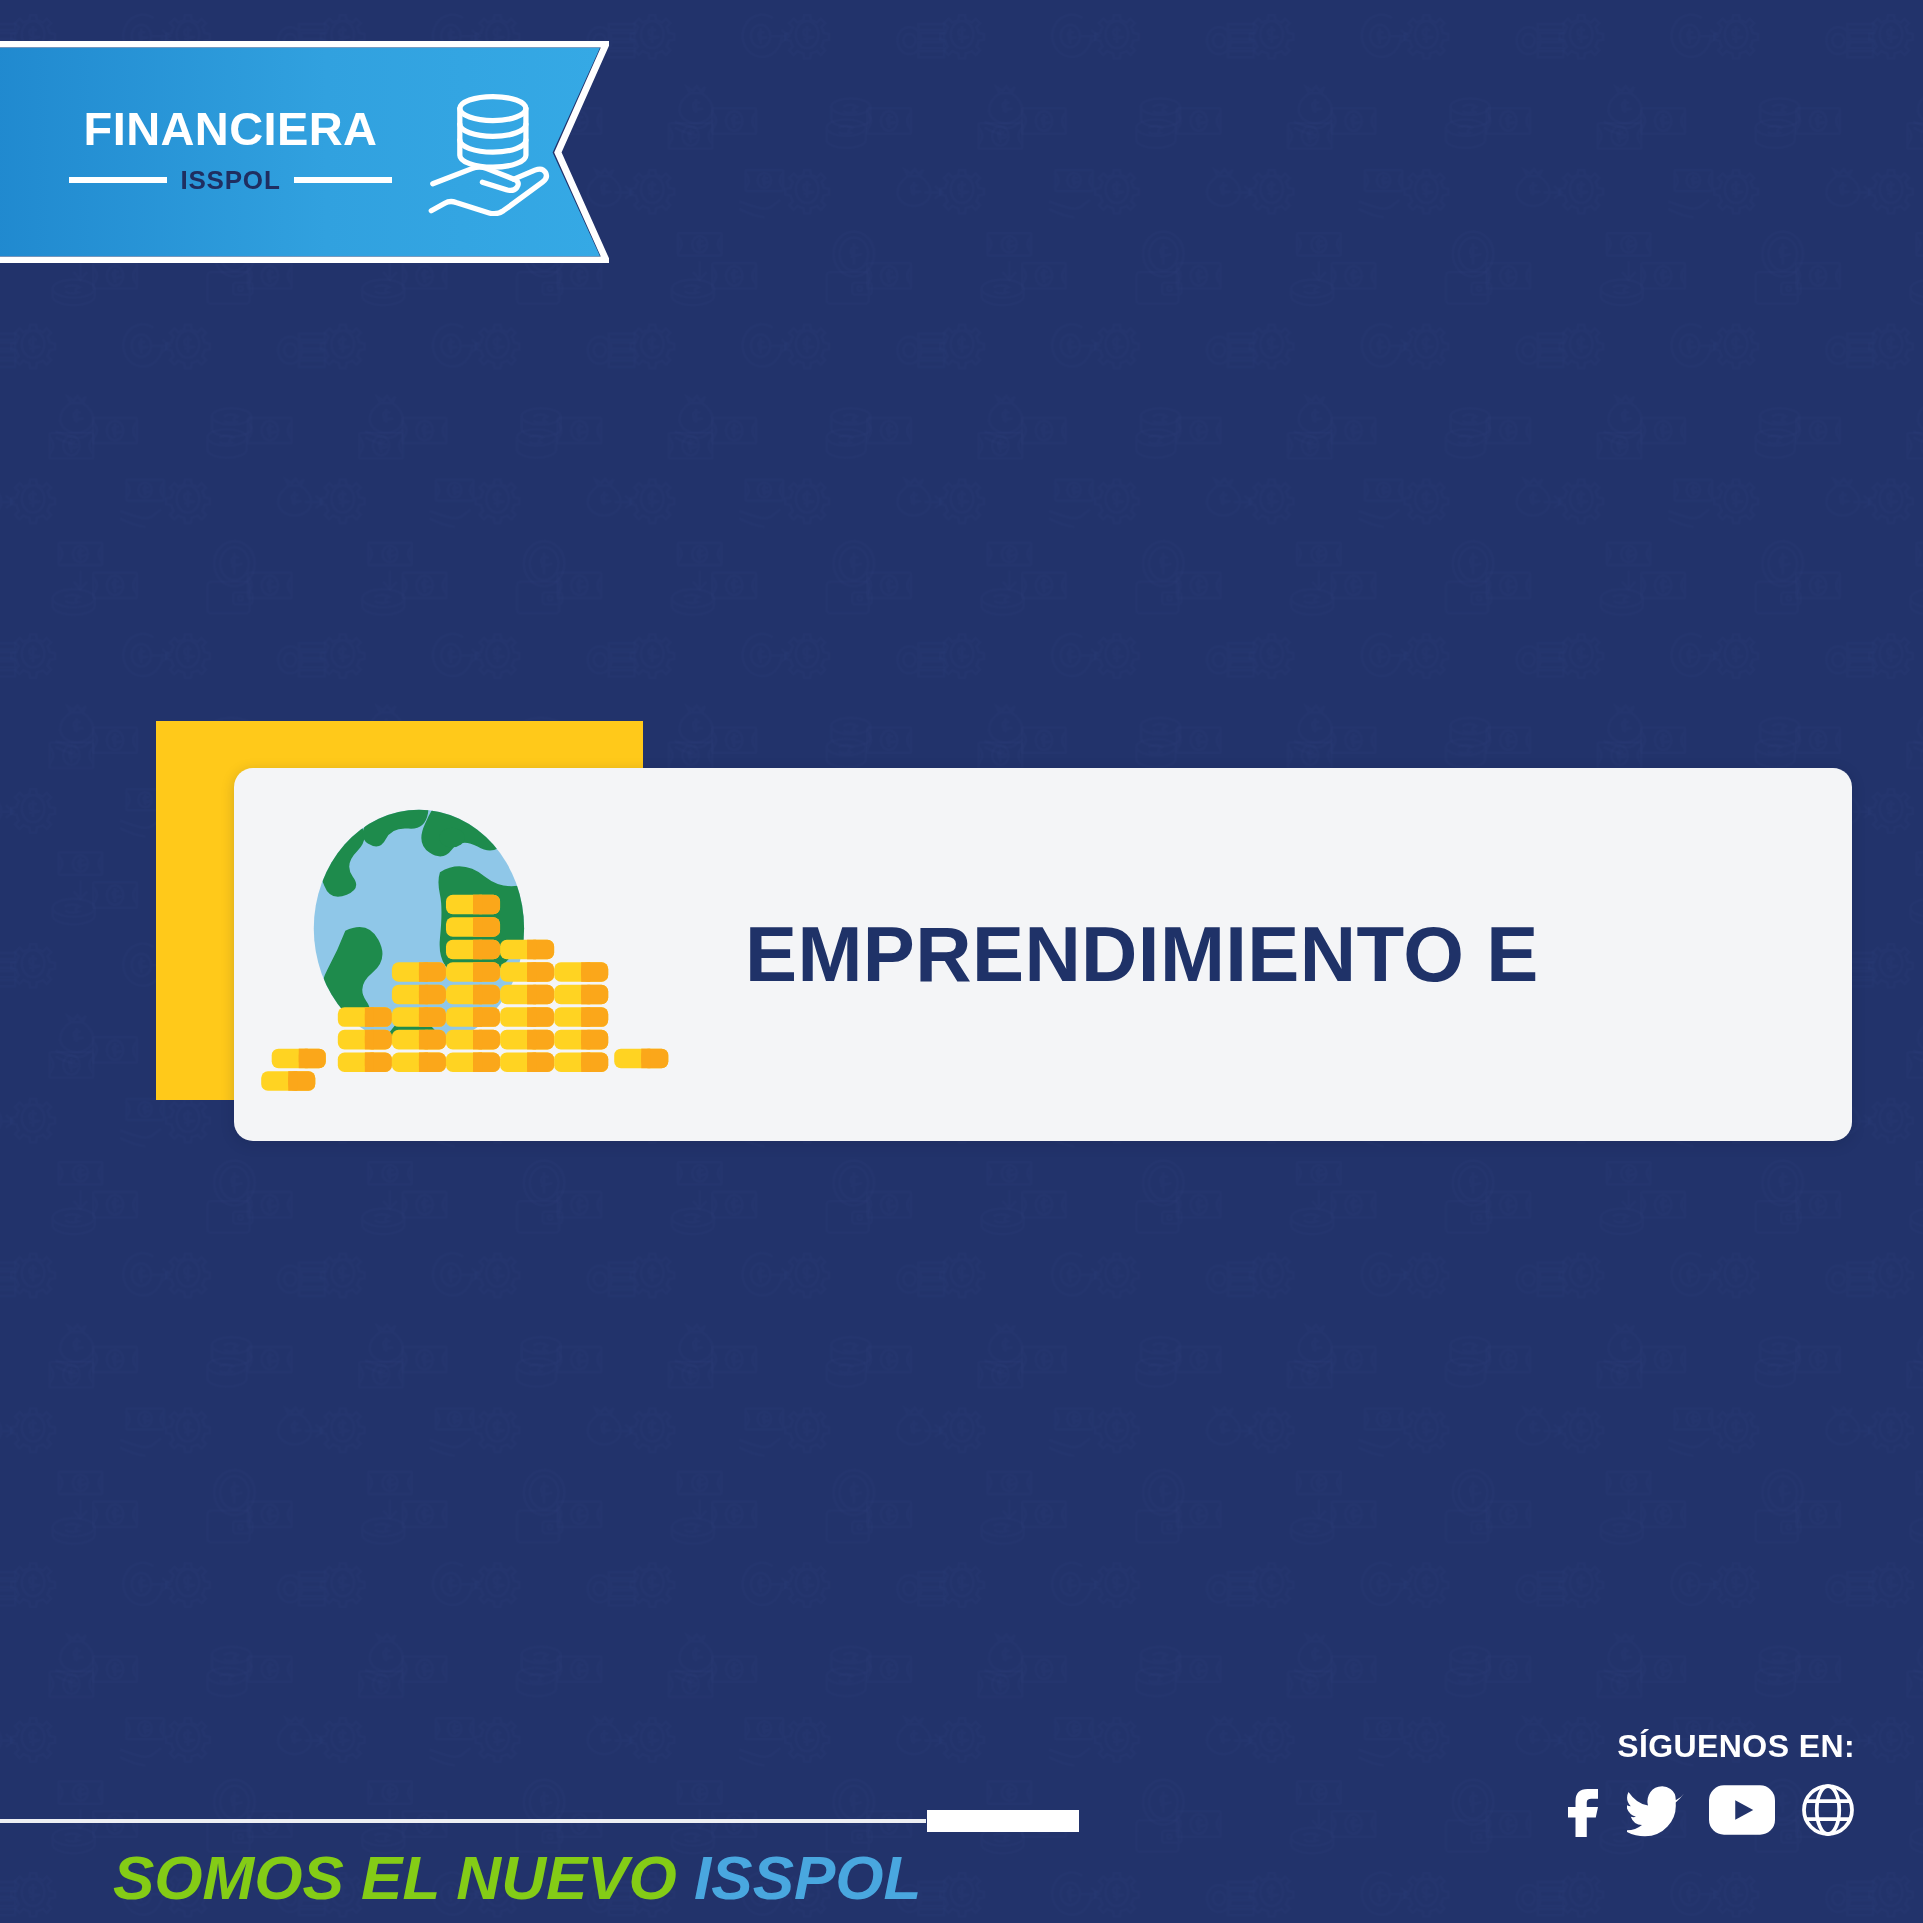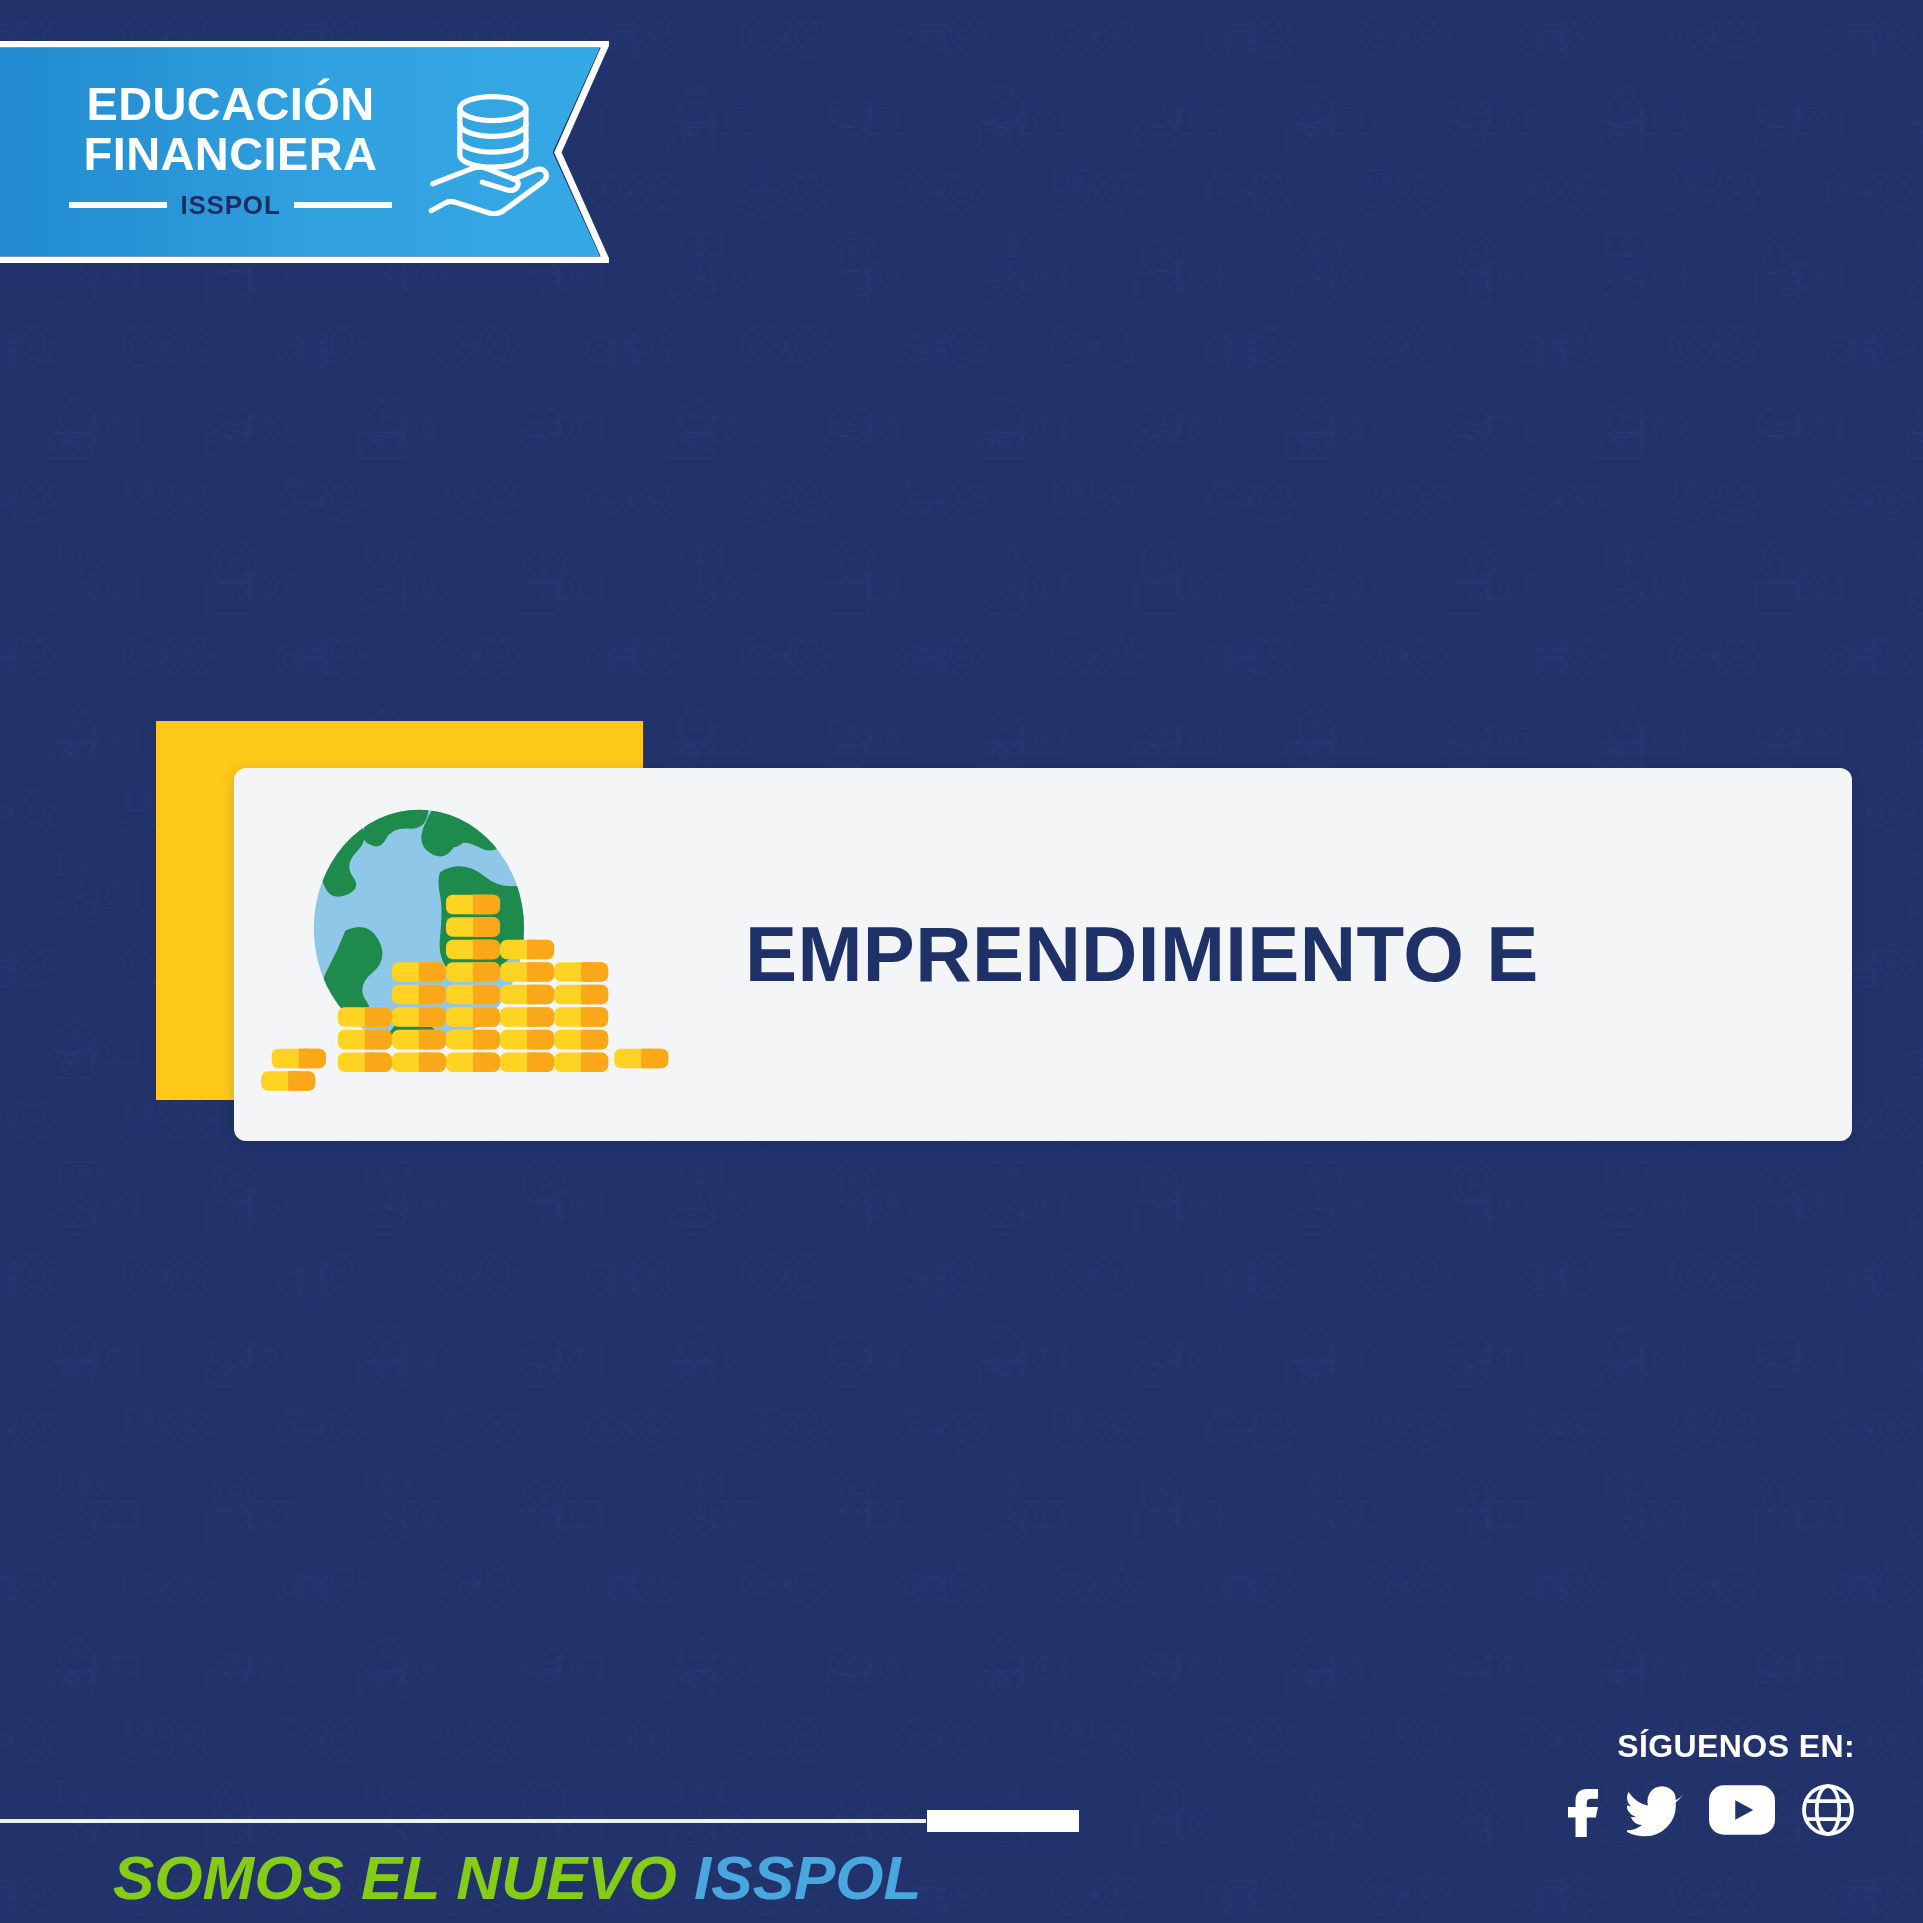--- a/index.html
+++ b/index.html
@@ -62,21 +62,21 @@
     left:156px;top:721px;
     width:487px;height:379px;
     background:#FFC91A;
     z-index:6;
   }
   #main-card{
     position:absolute;
     left:234px;top:768px;
     width:1618px;height:373px;
     background:#F4F5F7;
-    border-radius:12px;
+    border-radius:19px;
     z-index:7;
     display:flex;align-items:center;
     box-shadow:0 3px 13.5px rgba(10,20,50,.18);
   }
   #card-illustration{
     width:481px;height:100%;
     position:relative;flex:none;
   }
   #illus-svg{position:absolute;left:21px;top:13.5px;}
   #card-title{
@@ -251,21 +251,20 @@
         <stop offset="55%" stop-color="#31A1DF"></stop>
         <stop offset="100%" stop-color="#35A9E5"></stop>
       </linearGradient>
     </defs>
     <path d="M-10 4 L806 4 L742 148 L806 291 L-10 291 Z" fill="none" stroke="#FFFFFF" stroke-width="9"></path>
     <path d="M-10 9 L798 9 L735 148 L798 286 L-10 286 Z" fill="url(#ribGrad)"></path>
   </svg>
 
   <div id="ribbon-content">
     <div id="ribbon-text">
-      <div class="ribbon-line">EDUCACIÓN</div>
       <div class="ribbon-line">FINANCIERA</div>
       <div id="ribbon-sub">
         <span class="rule"></span>
         <span class="rule-label">ISSPOL</span>
         <span class="rule"></span>
       </div>
     </div>
   </div>
 
   <svg id="ribbon-icon" viewBox="0 0 175 185">

